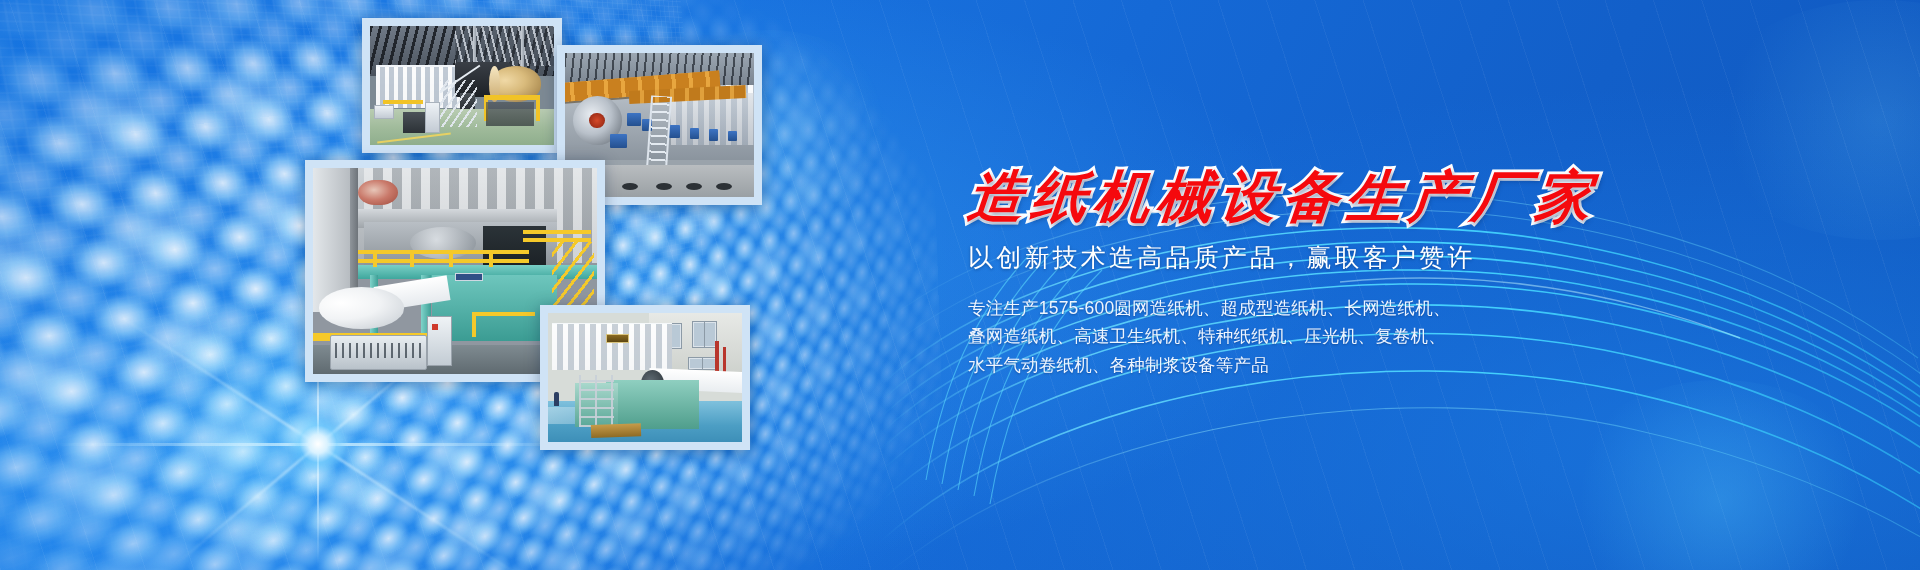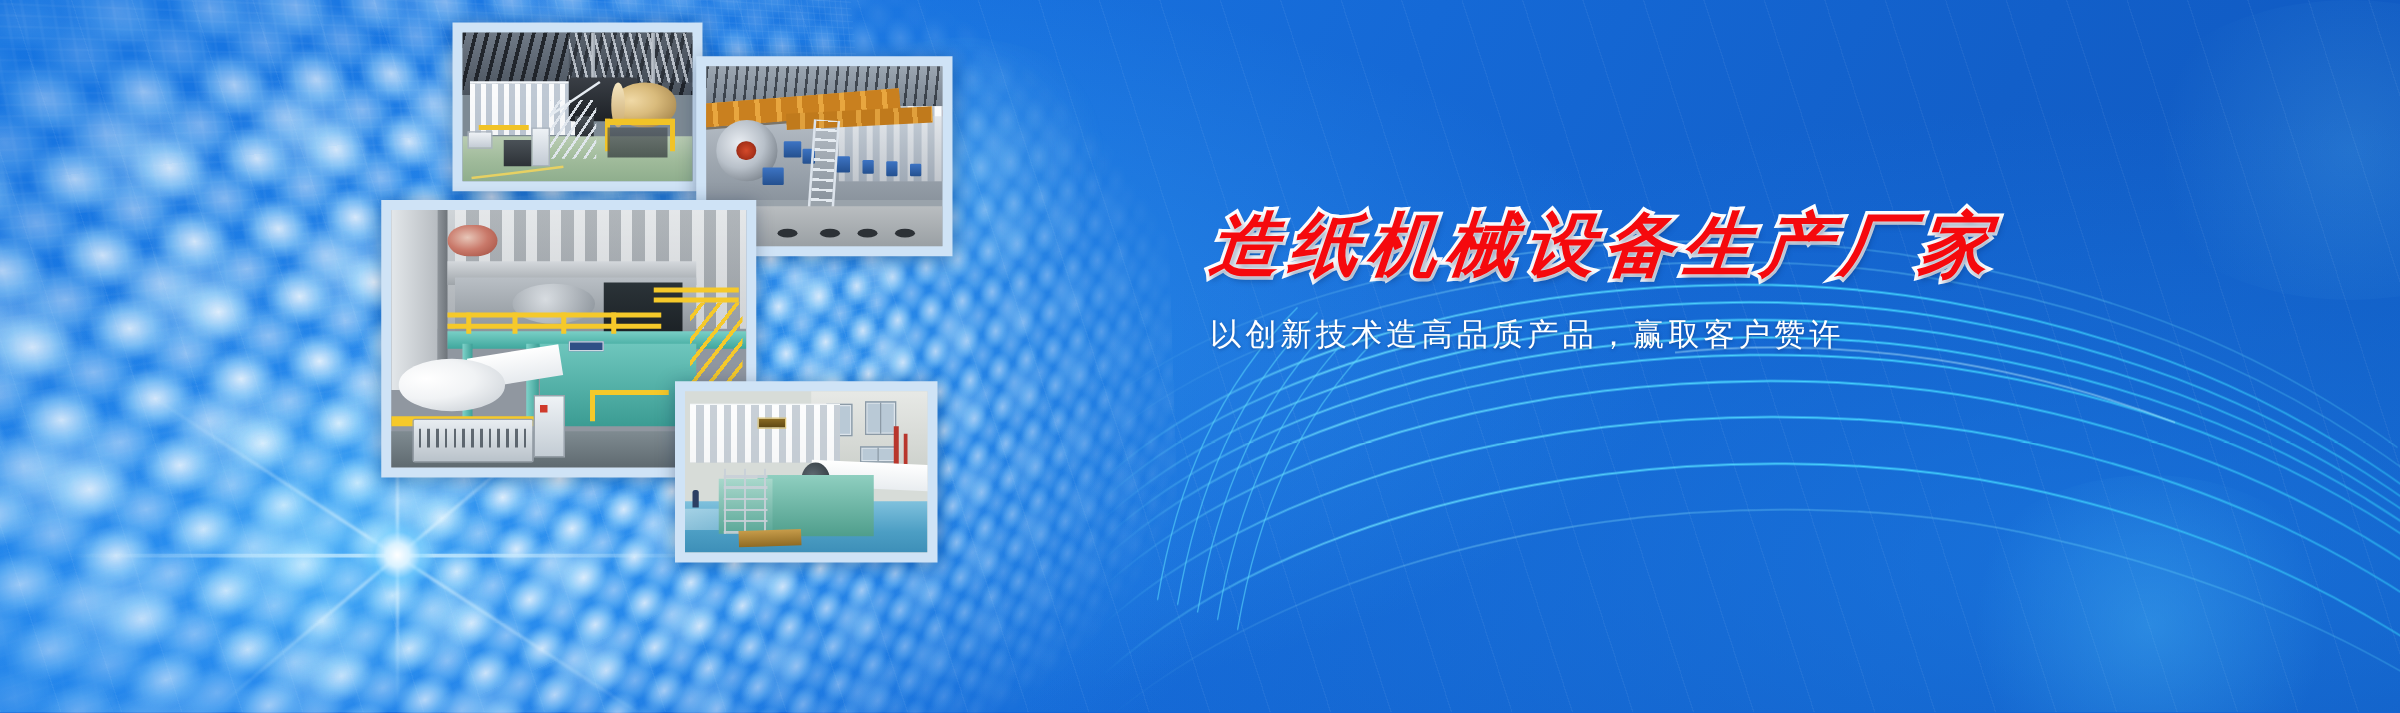--- a/index.html
+++ b/index.html
@@ -422,21 +422,21 @@
     color:#f5090d;
     white-space:nowrap;
     -webkit-text-stroke: 5.5px #ffffff;
     paint-order: stroke fill;
     text-shadow:
       0 0 2px rgba(255,255,255,.9),
       2px 3px 5px rgba(6,40,95,.45);
     transform: skewX(-5deg);
   }
 
-  .subtitle-wrap { margin-top:27px; }
+  .subtitle-wrap { margin-top:17px; }
   .subtitle {
     font-size:25px;
     letter-spacing:3.2px;
     color:#ffffff;
     white-space:nowrap;
     font-weight:400;
     text-shadow:0 1px 3px rgba(5,35,85,.45);
   }
 
   .bodytext {
@@ -634,15 +634,16 @@
         <div class="person"></div>
       </div>
     </div>
   </div>
 
   <div class="textblock">
     <div class="headline">造纸机械设备生产厂家</div>
     <div class="subtitle-wrap">
       <div class="subtitle">以创新技术造高品质产品，赢取客户赞许</div>
     </div>
+    <div class="bodytext">专注生产1575-600圆网造纸机、超成型造纸机、长网造纸机、叠网造纸机、高速卫生纸机、特种纸纸机、压光机、复卷机、水平气动卷纸机、各种制浆设备等产品</div>
   </div>
 
 </div>
 
 </body></html>

